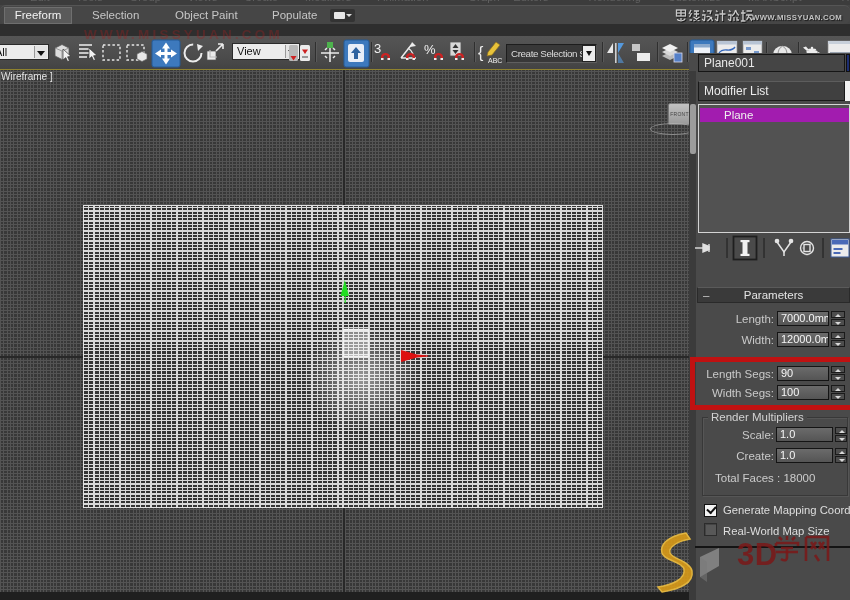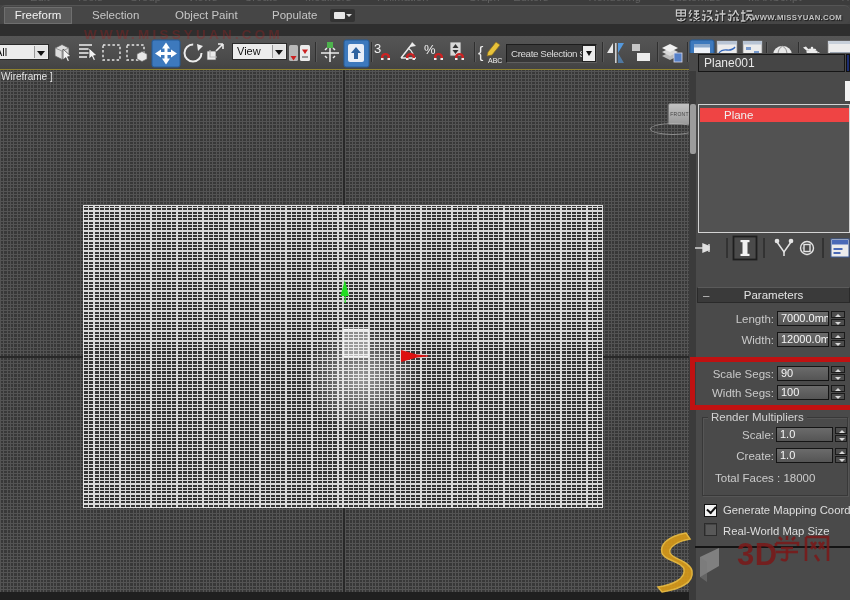--- a/index.html
+++ b/index.html
@@ -52,21 +52,21 @@
   #vpbottom{left:0;top:522px;width:689px;height:8px;background:#1f1f1f;}
   
   #panel{left:689px;top:53px;width:161px;height:547px;background:#4a4a4a;z-index:10;font-size:11.5px;color:#d6d6d6;}
   #pscroll{left:0;top:18px;width:7px;height:529px;background:#3b3b3b;}
   #pthumb{left:0.5px;top:33px;width:6px;height:50px;background:#9c9c9c;border-radius:2px;}
   #pname{left:9px;top:1px;width:147px;height:18px;background:#454545;border:1px solid #161616;box-sizing:border-box;color:#e8e8e8;font-size:12px;line-height:16px;padding-left:5px;}
   #pswatch{left:157px;top:1px;width:4px;height:18px;background:#1d2e72;border:1px solid #111;box-sizing:border-box;}
   #pmodlist{left:9px;top:28px;width:147px;height:20px;background:#404040;border:1px solid #191919;border-top-color:#5d5d5d;box-sizing:border-box;color:#ececec;font-size:12px;line-height:18px;padding-left:5px;}
   #pmodbtn{left:156px;top:28px;width:5px;height:20px;background:#f2f2f2;}
   #pstack{left:9px;top:51px;width:152px;height:129px;background:#525252;border:1px solid #d4d4d4;box-sizing:border-box;}
-  #prow{left:1px;top:3px;width:149px;height:14px;background:#ef4444;color:#f0f0f0;line-height:14px;padding-left:24px;box-sizing:border-box;font-size:11.5px;position:absolute;}
+  #prow{left:1px;top:3px;width:149px;height:14px;background:#a21caf;color:#f0f0f0;line-height:14px;padding-left:24px;box-sizing:border-box;font-size:11.5px;position:absolute;}
   #phdr{left:8px;top:234px;width:153px;height:16px;background:#3a3a3a;border:1px solid #2a2a2a;border-top-color:#5a5a5a;box-sizing:border-box;text-align:center;line-height:14px;color:#e4e4e4;font-size:11.5px;}
   #phdr .minus{position:absolute;left:5px;top:0;color:#cfcfcf;}
   .plabel{position:absolute;width:80px;text-align:right;color:#c9c9c9;font-size:11.5px;line-height:15px;}
   .pfield{position:absolute;left:88px;width:52px;height:15px;background:linear-gradient(#6b6b6b,#555);border:1px solid #141414;box-sizing:border-box;color:#f6f6f6;font-size:11px;line-height:13px;padding-left:3px;white-space:nowrap;overflow:hidden;}
   .spin{position:absolute;left:142px;width:14px;height:15px;}
   .spin .u,.spin .d{position:absolute;left:0;width:14px;height:7px;background:#4d4d4d;border:1px solid #1a1a1a;box-sizing:border-box;}
   .spin .u{top:0;} .spin .d{top:8px;}
   .spin .u:after{content:"";position:absolute;left:3px;top:1.5px;border:3px solid transparent;border-bottom:3.5px solid #d8d8d8;border-top-width:0;}
   .spin .d:after{content:"";position:absolute;left:3px;top:2px;border:3px solid transparent;border-top:3.5px solid #d8d8d8;border-bottom-width:0;}
   #redbox{left:1px;top:304px;width:174px;height:53px;border:5px solid #c01111;box-sizing:border-box;z-index:12;}
@@ -132,21 +132,21 @@
         </g>
 </g>
     </svg>
   <div class="abs" id="wmen">WWW.MISSYUAN.COM</div>
   <div class="abs" id="wmred">WWW.MISSYUAN.COM</div>
   <div class="abs" id="toolbar">
     <div class="wcombo" style="left:-10px;top:8px;width:59px;height:16px;">
         <span class="txt">All</span>
         <span class="btn"></span>
       </div>
-    <div class="wcombo" style="left:232px;top:7px;width:55px;height:17px;">
+    <div class="wcombo" style="left:232px;top:7px;width:68px;height:17px;">
         <span class="txt">View</span>
         <span class="btn"></span>
       </div>
     <div id="selset">
         <span class="txt">Create Selection Se</span>
         <span class="btn"></span>
       </div>
     <div class="sep" style="left:315px;"></div>
     <div class="sep" style="left:371px;"></div>
     <div class="sep" style="left:474px;"></div>
@@ -325,20 +325,21 @@
     </svg>
     <div class="abs" id="vpbottom"></div>
   </div>
 
   <div class="abs" id="panel">
     <div class="abs" id="pscroll">
         <div class="abs" id="pthumb"></div>
       </div>
     <div class="abs" id="pname">Plane001</div>
     <div class="abs" id="pswatch"></div>
+    <div class="abs" id="pmodlist">Modifier List</div>
     <div class="abs" id="pmodbtn"></div>
     <div class="abs" id="pstack">
         <div id="prow">Plane</div>
       </div>
     <svg class="abs" id="pstackicons" width="161" height="30" style="left:0;top:182px;">
 <g transform="translate(11,13)" stroke="#e0e0e0" stroke-width="1.4" fill="none">
           <line x1="-5" y1="0" x2="3" y2="0"></line>
           <path d="M3 -4 L3 4 L9 1.5 L9 -1.5 Z" fill="#e0e0e0"></path>
           <line x1="9" y1="-4" x2="9" y2="4"></line>
         </g>
@@ -379,21 +380,21 @@
     <div class="spin" style="top:258px;">
         <span class="u"></span>
         <span class="d"></span>
       </div>
     <div class="plabel" style="left:5px;top:280px;">Width:</div>
     <div class="pfield" style="top:279px;">12000.0m</div>
     <div class="spin" style="top:279px;">
         <span class="u"></span>
         <span class="d"></span>
       </div>
-    <div class="plabel" style="left:5px;top:314px;">Scale Segs:</div>
+    <div class="plabel" style="left:5px;top:314px;">Length Segs:</div>
     <div class="pfield" style="top:313px;">90</div>
     <div class="spin" style="top:313px;">
         <span class="u"></span>
         <span class="d"></span>
       </div>
     <div class="plabel" style="left:5px;top:333px;">Width Segs:</div>
     <div class="pfield" style="top:332px;">100</div>
     <div class="spin" style="top:332px;">
         <span class="u"></span>
         <span class="d"></span>

